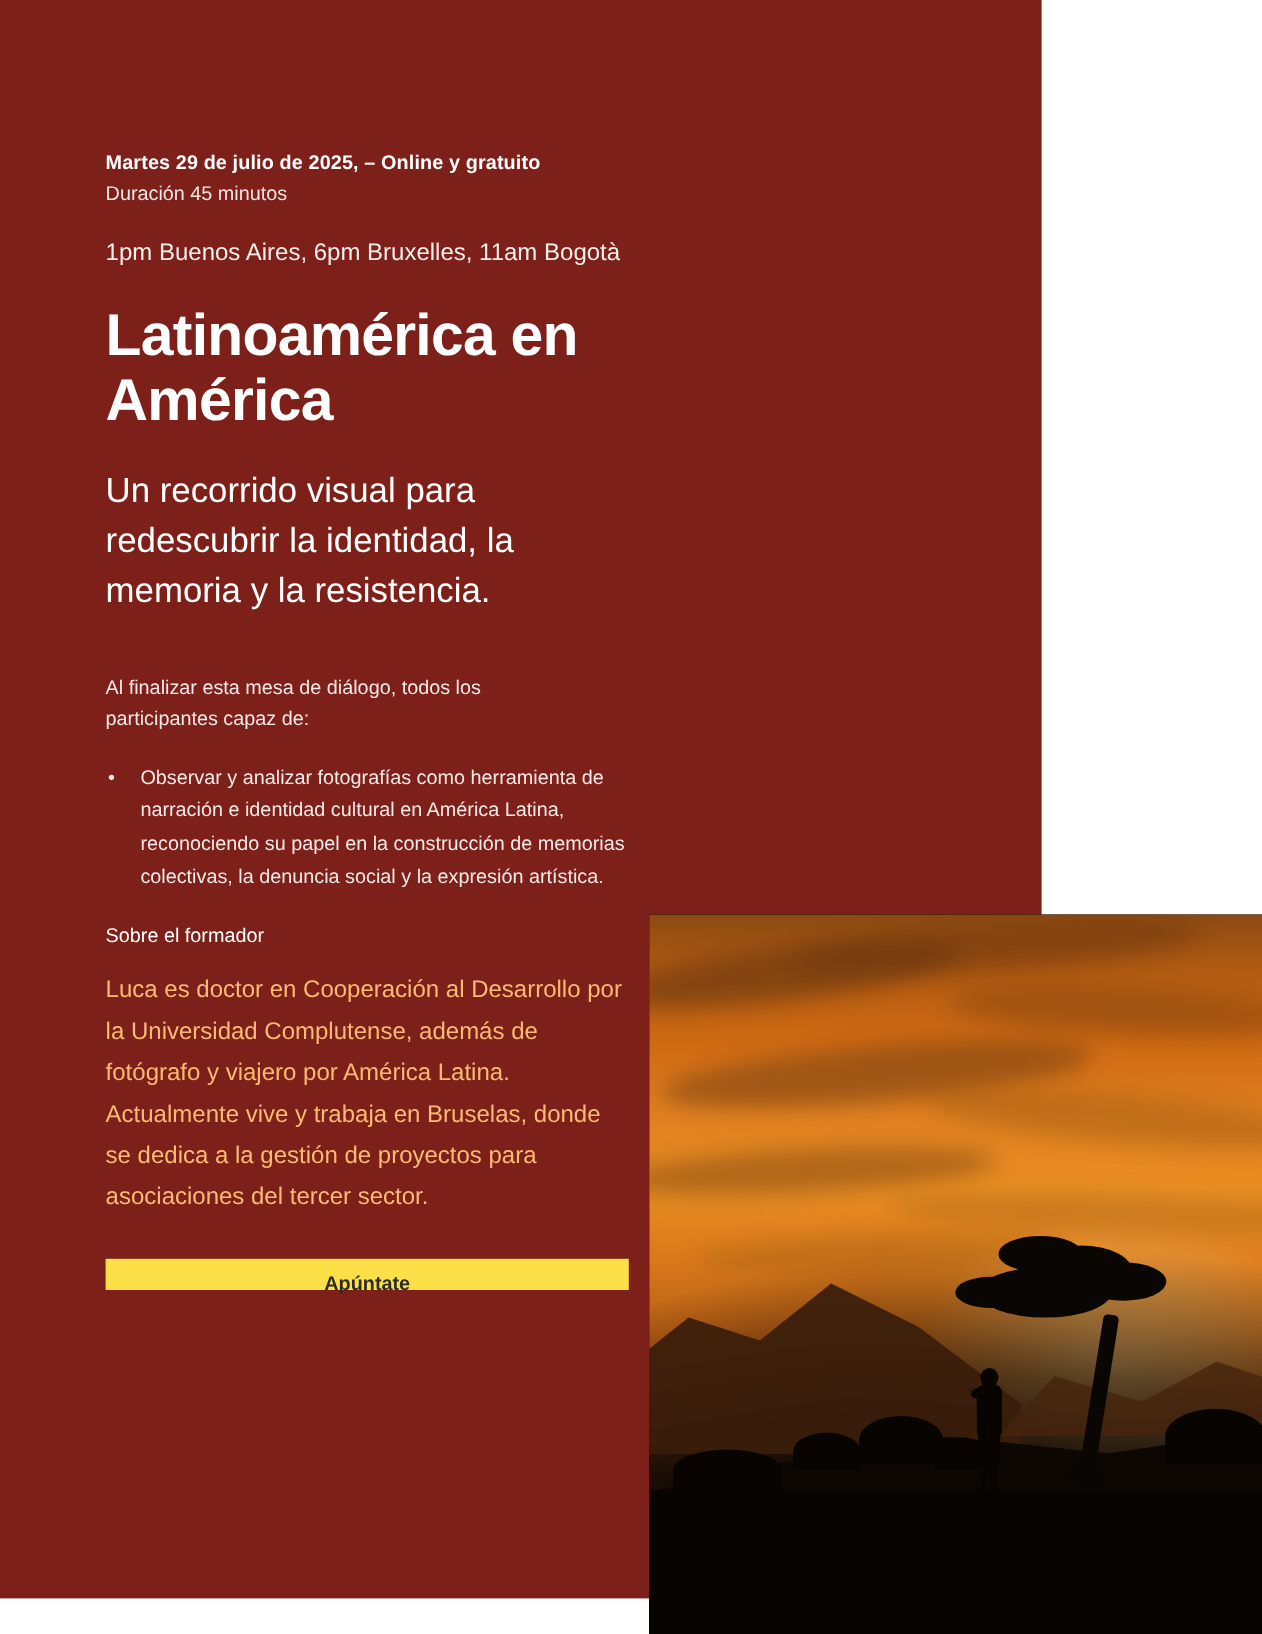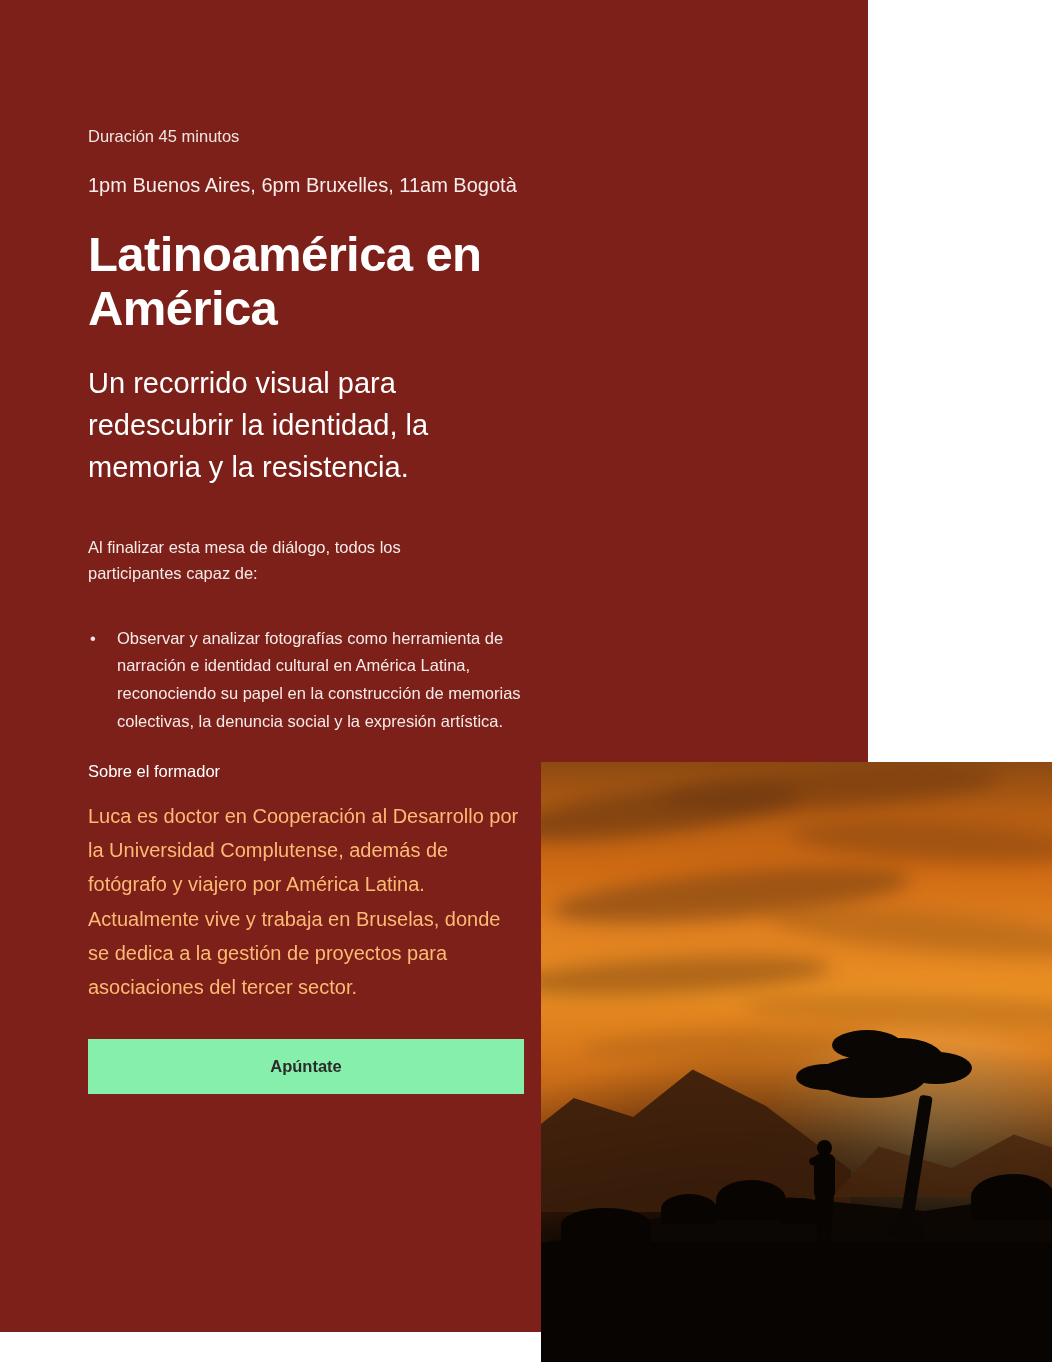--- a/index.html
+++ b/index.html
@@ -71,21 +71,21 @@
     font-weight: normal;
     line-height: 1.45;
     margin: 0 0 46px 0;
     color: #ffffff;
     width: 420px;
   }
 
   #outcomes-intro {
     font-size: 16.5px;
     line-height: 1.6;
-    margin: 0 0 38px 0;
+    margin: 0 0 22px 0;
     color: #f6eae8;
     width: 400px;
   }
 
   ul.bullets {
     list-style: none;
     margin: 0 0 26px 0;
     padding: 0;
   }
   ul.bullets li {
@@ -116,24 +116,24 @@
     font-size: 20px;
     line-height: 1.72;
     margin: 0 0 34px 0;
     color: #fdba74;
     width: 432px;
   }
 
   #cta-button {
     display: block;
     width: 436px;
-    height: 55px;
+    height: 26px;
     line-height: 42px;
     text-align: center;
-    background: #86efac;
+    background: #fde047;
     color: #2b2b2b;
     font-size: 16.5px;
     font-weight: bold;
     border: none;
     padding: 0;
     font-family: "Liberation Sans", sans-serif;
     cursor: pointer;
   }
 
   
@@ -316,20 +316,21 @@
     border-top: 1px dashed #9dbfdd;
     opacity: 0.85;
   }
 </style>
 </head>
 <body>
 
 <div id="poster-panel">
   <div id="poster-content">
 
+    <p class="eyebrow-bold">Martes 29 de julio de 2025, – Online y gratuito</p>
 
     <p class="eyebrow-reg">Duración 45 minutos</p>
 
     <p class="eyebrow-times">1pm Buenos Aires, 6pm Bruxelles, 11am Bogotà</p>
 
     <h1 id="poster-title">Latinoamérica en América</h1>
 
     <h2 id="poster-subtitle">Un recorrido visual para redescubrir la identidad, la memoria y la resistencia.</h2>
 
     <p id="outcomes-intro">Al finalizar esta mesa de diálogo, todos los participantes capaz de:</p>

